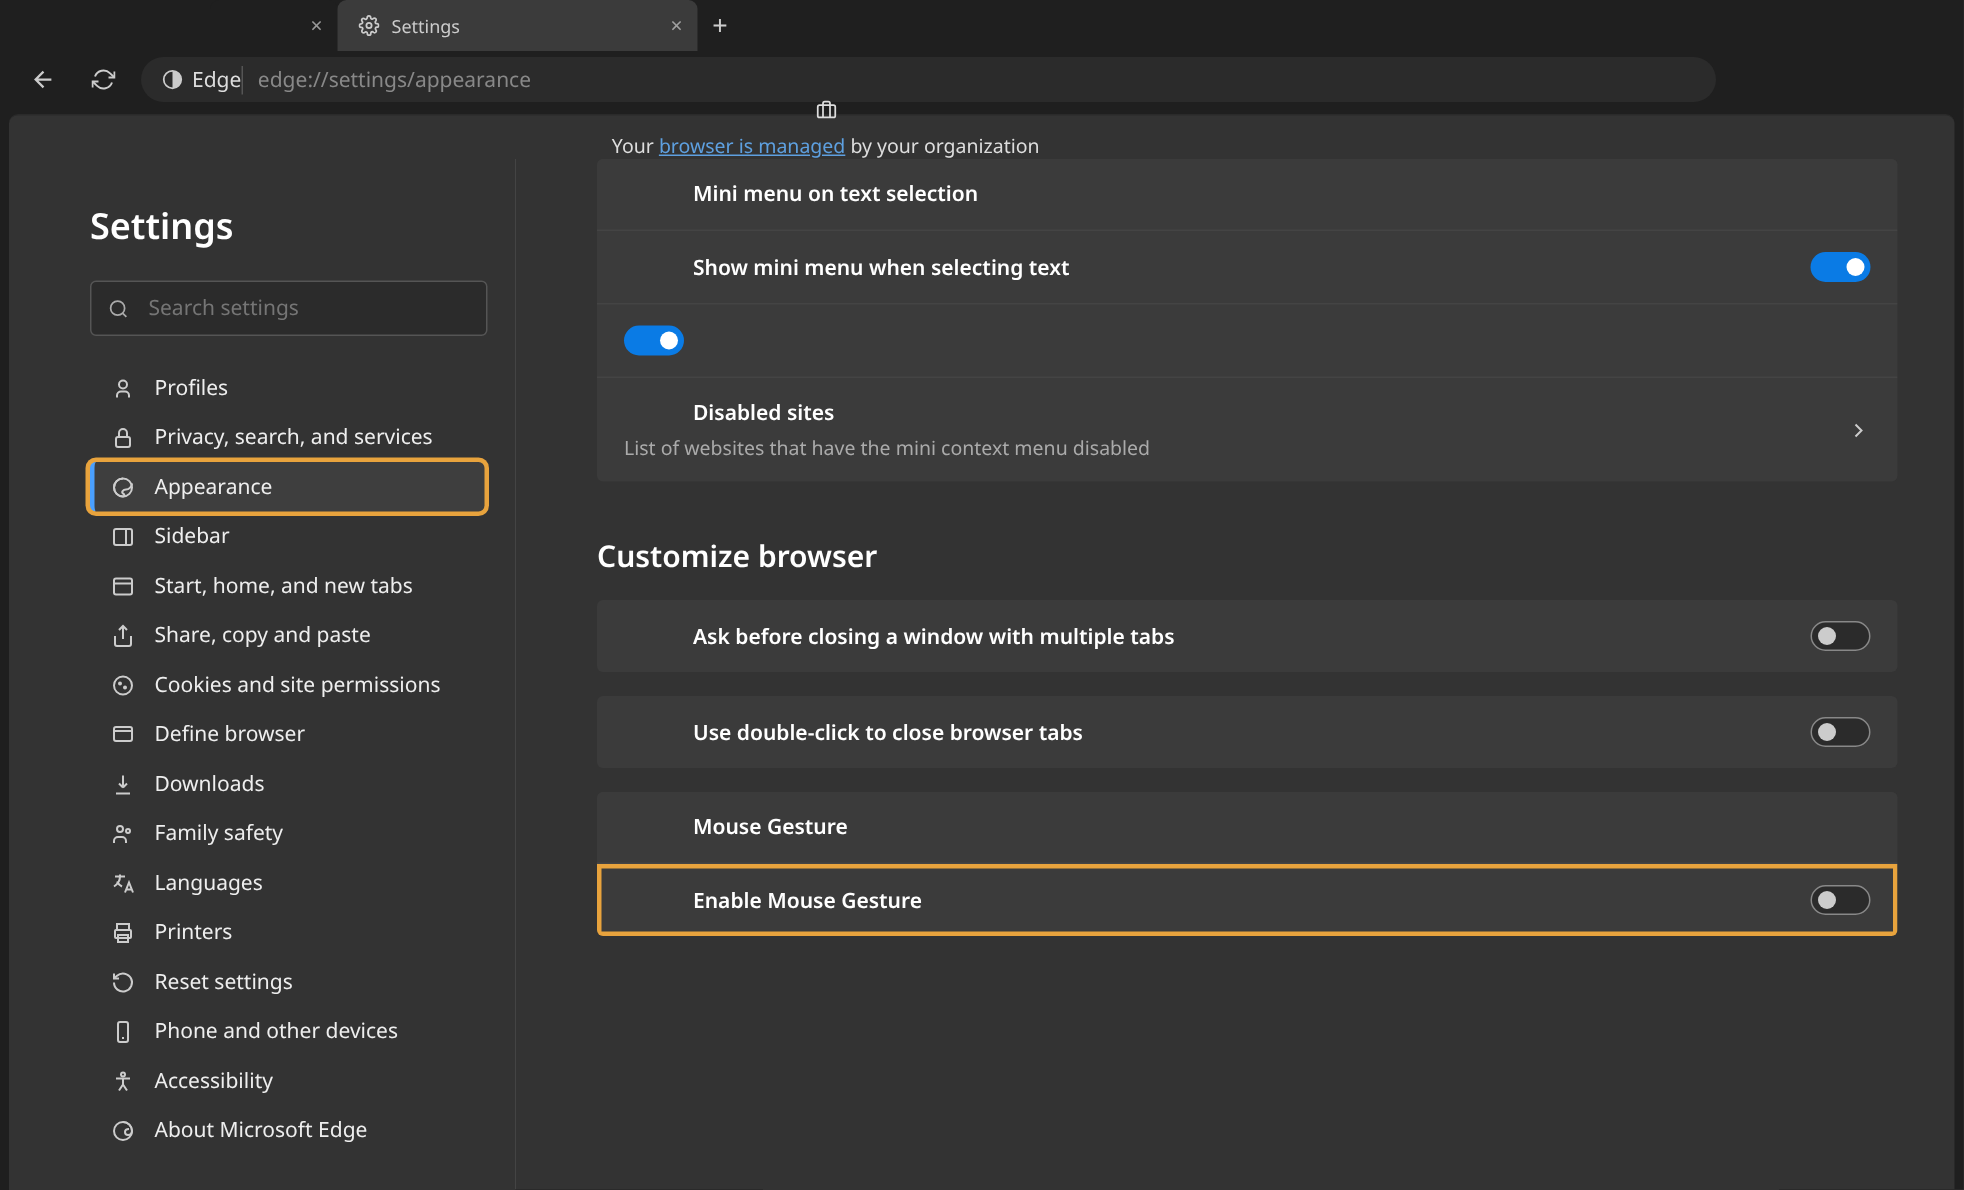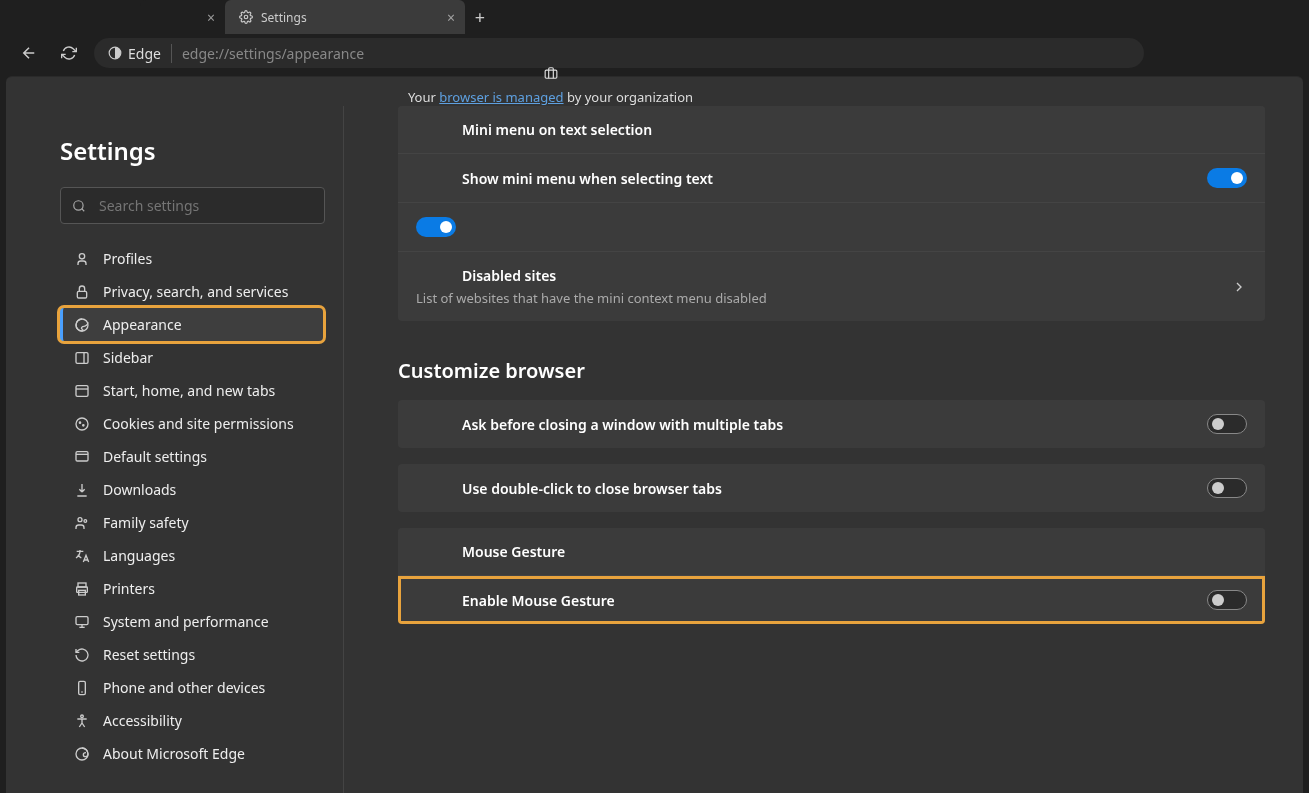--- a/index.html
+++ b/index.html
@@ -10,21 +10,21 @@
 .tab { display: flex; align-items: center; gap: 8px; padding: 0 10px 0 14px; min-width: 100px; border-radius: 6px 6px 0 0; color: #ccc; font-size: 12px; cursor: pointer; }
 .tab.blank { background: #1f1f1f; min-width: 85px; justify-content: flex-end; }
 .tab.active { background: #3b3b3b; min-width: 240px; }
 .tab .close { margin-left: auto; opacity: .7; font-size: 14px; cursor: pointer; }
 .newtab { width: 30px; display: flex; align-items: center; justify-content: center; color: #ccc; font-size: 18px; cursor: pointer; }
 
 
 .toolbar { height: 38px; background: #1f1f1f; display: flex; align-items: center; gap: 10px; padding: 0 14px; }
 .navbtn { width: 30px; height: 30px; display: flex; align-items: center; justify-content: center; color: #ccc; cursor: pointer; border-radius: 4px; }
 .addr { flex: 0 0 auto; background: #2b2b2b; border-radius: 16px; height: 30px; display: flex; align-items: center; padding: 0 14px; gap: 10px; color: #bbb; font-size: 14px; width: 82%; }
-.addr .brand { color: #ddd; border-right: 1px solid #555; padding-right: 10px; display: flex; align-items: center; gap: 6px; }
+.addr .brand { color: #ddd; border-right: 1px solid #555; display: flex; align-items: center; gap: 6px; }
 .addr .url { color: #888; }
 
 
 .banner { height: 30px; background: #333; display: flex; align-items: center; justify-content: flex-end; padding-right: 208px; gap: 8px; font-size: 13px; color: #ddd; border-top: 1px solid #2a2a2a; margin: 4px 6px 0 6px; border-radius: 6px 6px 0 0; flex-direction: column; }
 .banner a { color: #5ea0e0; text-decoration: underline; }
 
 
 .main { display: flex; height: calc(100% - 106px); margin: 0 6px; }
 .sidebar { width: 338px; background: #333; border-right: 1px solid #444; padding: 28px 20px 20px 54px; overflow-y: auto; }
 .sidebar h1 { font-size: 24px; font-weight: 600; margin-bottom: 20px; }
@@ -172,35 +172,45 @@
             <svg width="16" height="16" viewBox="0 0 24 24" fill="none" stroke="#ccc" stroke-width="2">
               <rect x="3" y="4" width="18" height="16" rx="2"></rect>
               <line x1="3" y1="9" x2="21" y2="9"></line>
             </svg>
           </span>
           <span>Start, home, and new tabs</span>
         </li>
       <li>
           <span class="nicon">
             <svg width="16" height="16" viewBox="0 0 24 24" fill="none" stroke="#ccc" stroke-width="2">
+              <path d="M4 12v8a2 2 0 0 0 2 2h12a2 2 0 0 0 2-2v-8"></path>
+              <polyline points="16 6 12 2 8 6"></polyline>
+              <line x1="12" y1="2" x2="12" y2="15"></line>
+            </svg>
+          </span>
+          <span>Share, copy and paste</span>
+        </li>
+      <li>
+          <span class="nicon">
+            <svg width="16" height="16" viewBox="0 0 24 24" fill="none" stroke="#ccc" stroke-width="2">
               <circle cx="12" cy="12" r="9"></circle>
               <circle cx="9" cy="10" r="1" fill="#ccc"></circle>
               <circle cx="14" cy="14" r="1" fill="#ccc"></circle>
             </svg>
           </span>
           <span>Cookies and site permissions</span>
         </li>
       <li>
           <span class="nicon">
             <svg width="16" height="16" viewBox="0 0 24 24" fill="none" stroke="#ccc" stroke-width="2">
               <rect x="3" y="4" width="18" height="14" rx="2"></rect>
               <line x1="3" y1="8" x2="21" y2="8"></line>
             </svg>
           </span>
-          <span>Default settings</span>
+          <span>Define browser</span>
         </li>
       <li>
           <span class="nicon">
             <svg width="16" height="16" viewBox="0 0 24 24" fill="none" stroke="#ccc" stroke-width="2">
               <path d="M12 3v12m0 0l-4-4m4 4l4-4M5 21h14"></path>
             </svg>
           </span>
           <span>Downloads</span>
         </li>
       <li>
@@ -223,30 +233,20 @@
         </li>
       <li>
           <span class="nicon">
             <svg width="16" height="16" viewBox="0 0 24 24" fill="none" stroke="#ccc" stroke-width="2">
               <rect x="6" y="3" width="12" height="6"></rect>
               <rect x="4" y="9" width="16" height="8" rx="1"></rect>
               <rect x="7" y="14" width="10" height="7"></rect>
             </svg>
           </span>
           <span>Printers</span>
-        </li>
-      <li>
-          <span class="nicon">
-            <svg width="16" height="16" viewBox="0 0 24 24" fill="none" stroke="#ccc" stroke-width="2">
-              <rect x="3" y="4" width="18" height="12" rx="2"></rect>
-              <line x1="8" y1="20" x2="16" y2="20"></line>
-              <line x1="12" y1="16" x2="12" y2="20"></line>
-            </svg>
-          </span>
-          <span>System and performance</span>
         </li>
       <li>
           <span class="nicon">
             <svg width="16" height="16" viewBox="0 0 24 24" fill="none" stroke="#ccc" stroke-width="2">
               <path d="M3 12a9 9 0 1 0 3-6.7L3 8"></path>
               <polyline points="3 3 3 8 8 8"></polyline>
             </svg>
           </span>
           <span>Reset settings</span>
         </li>

